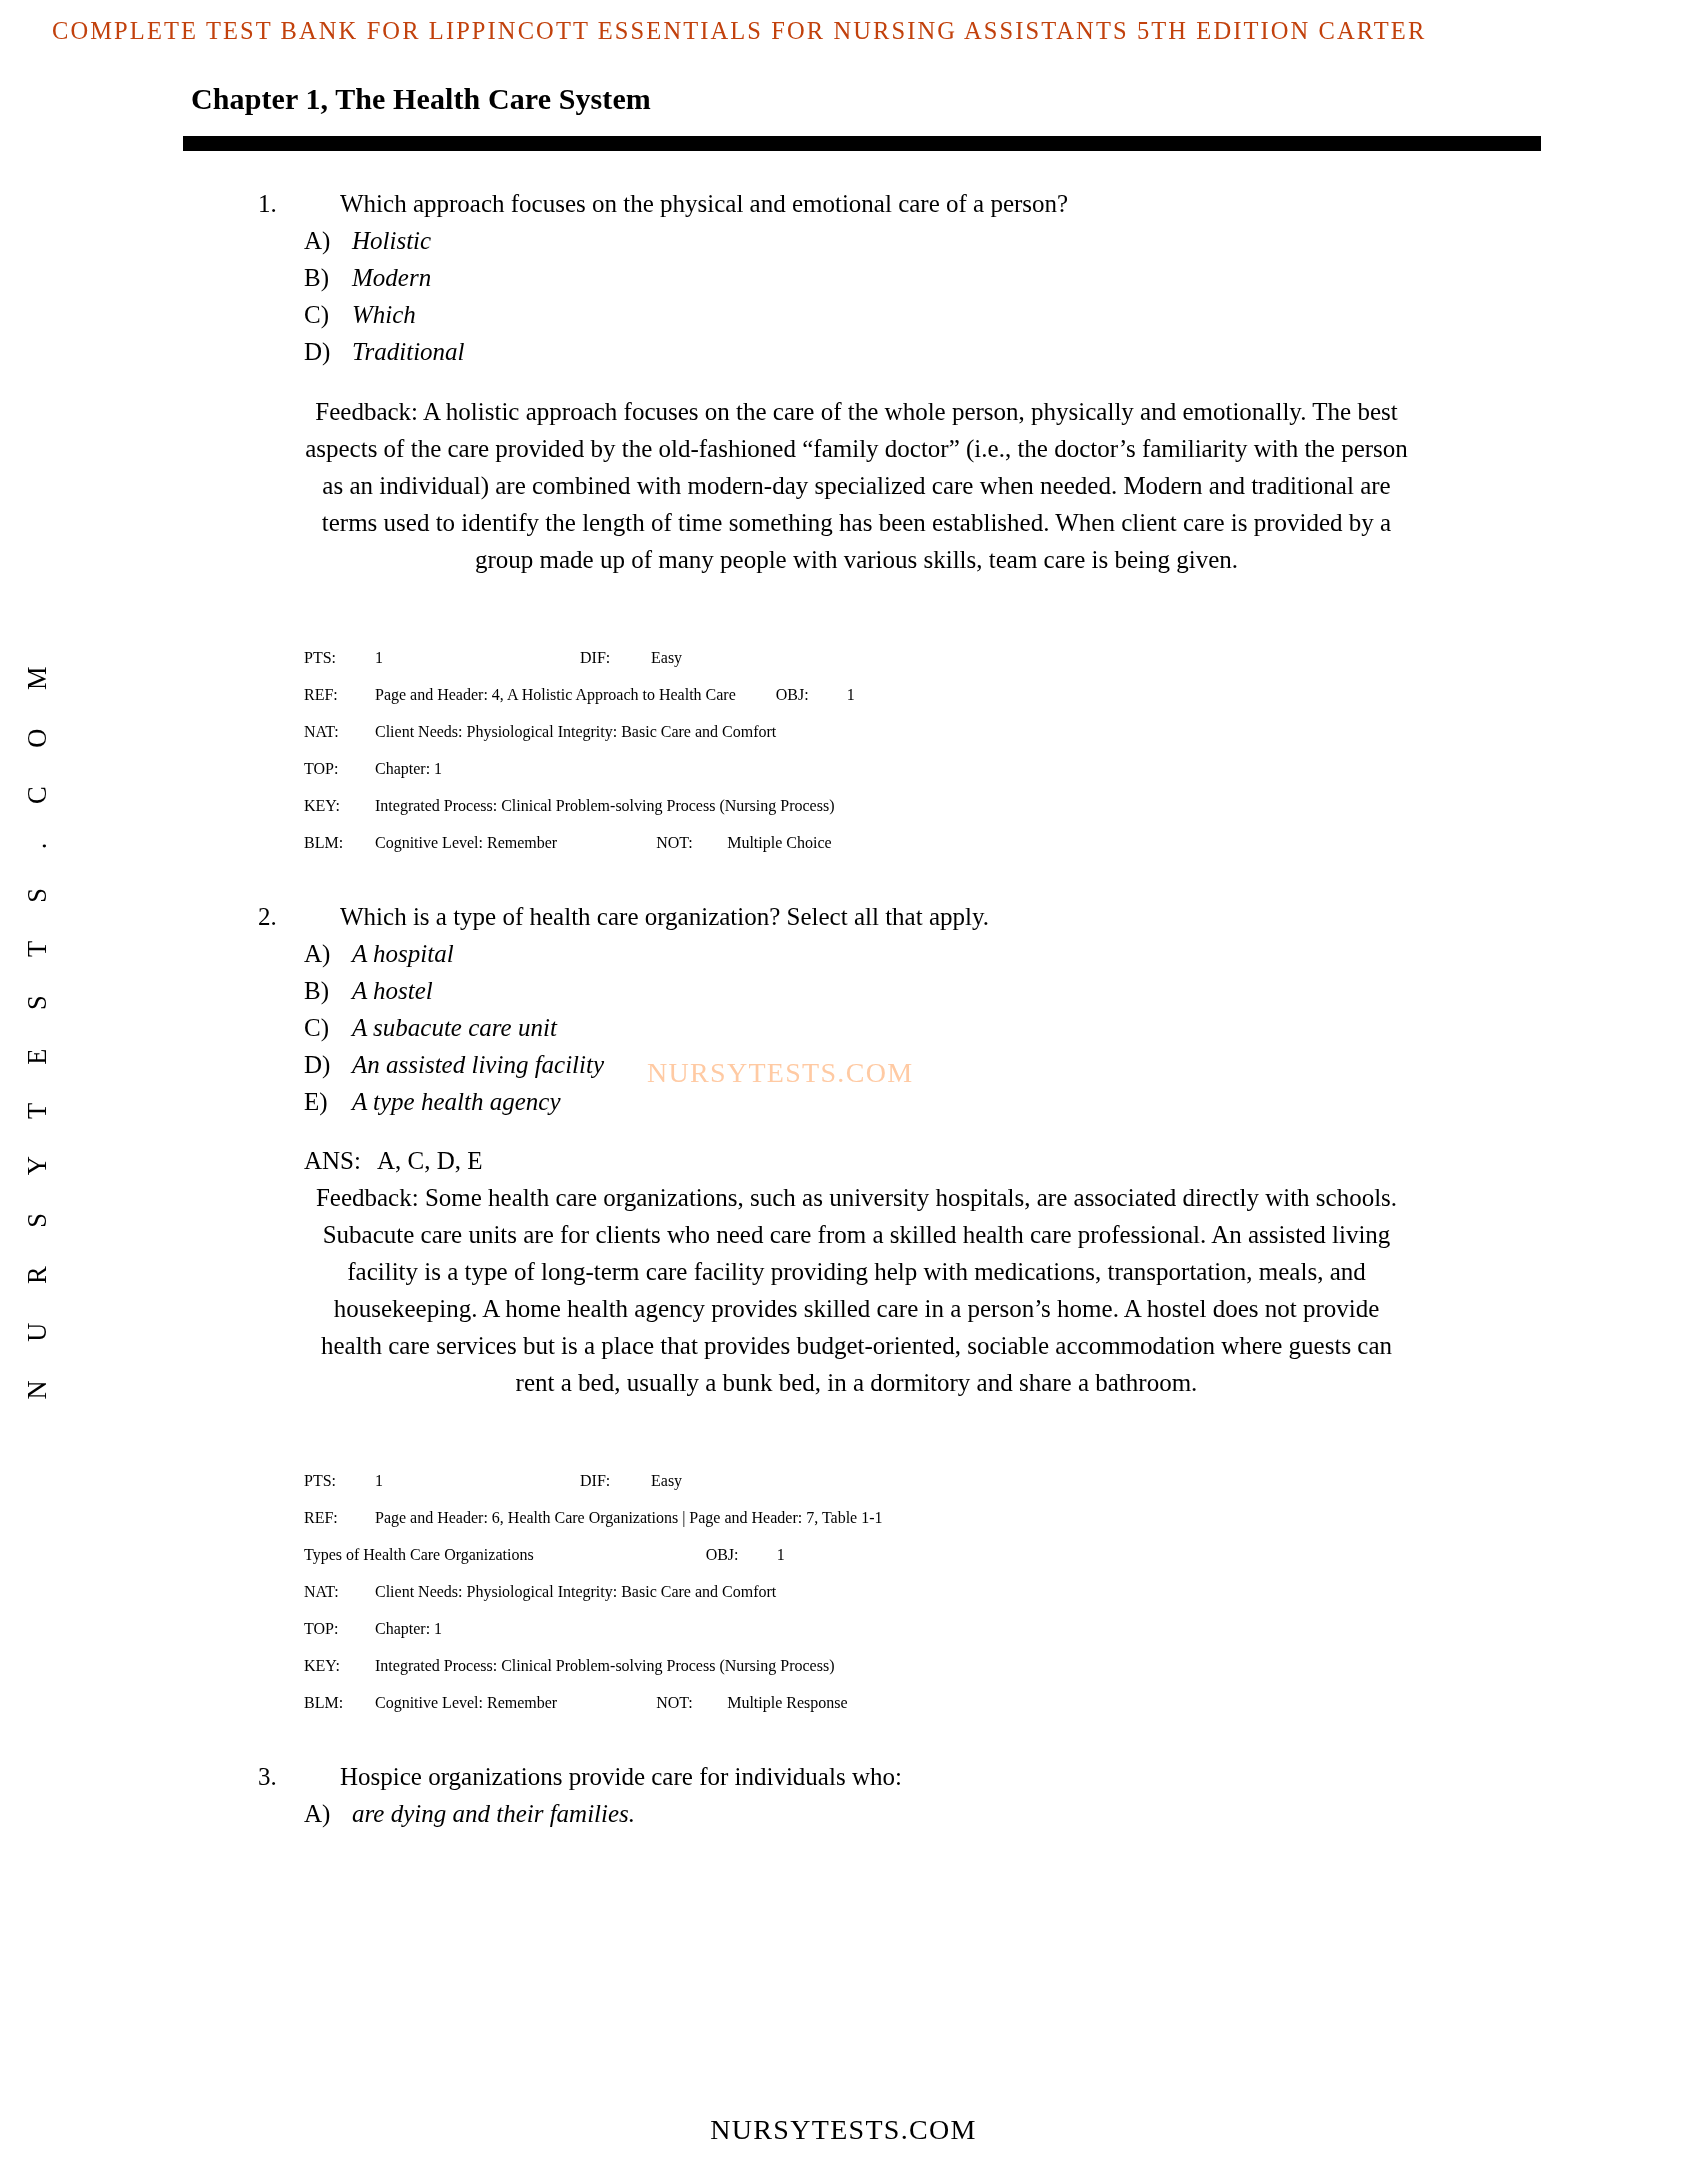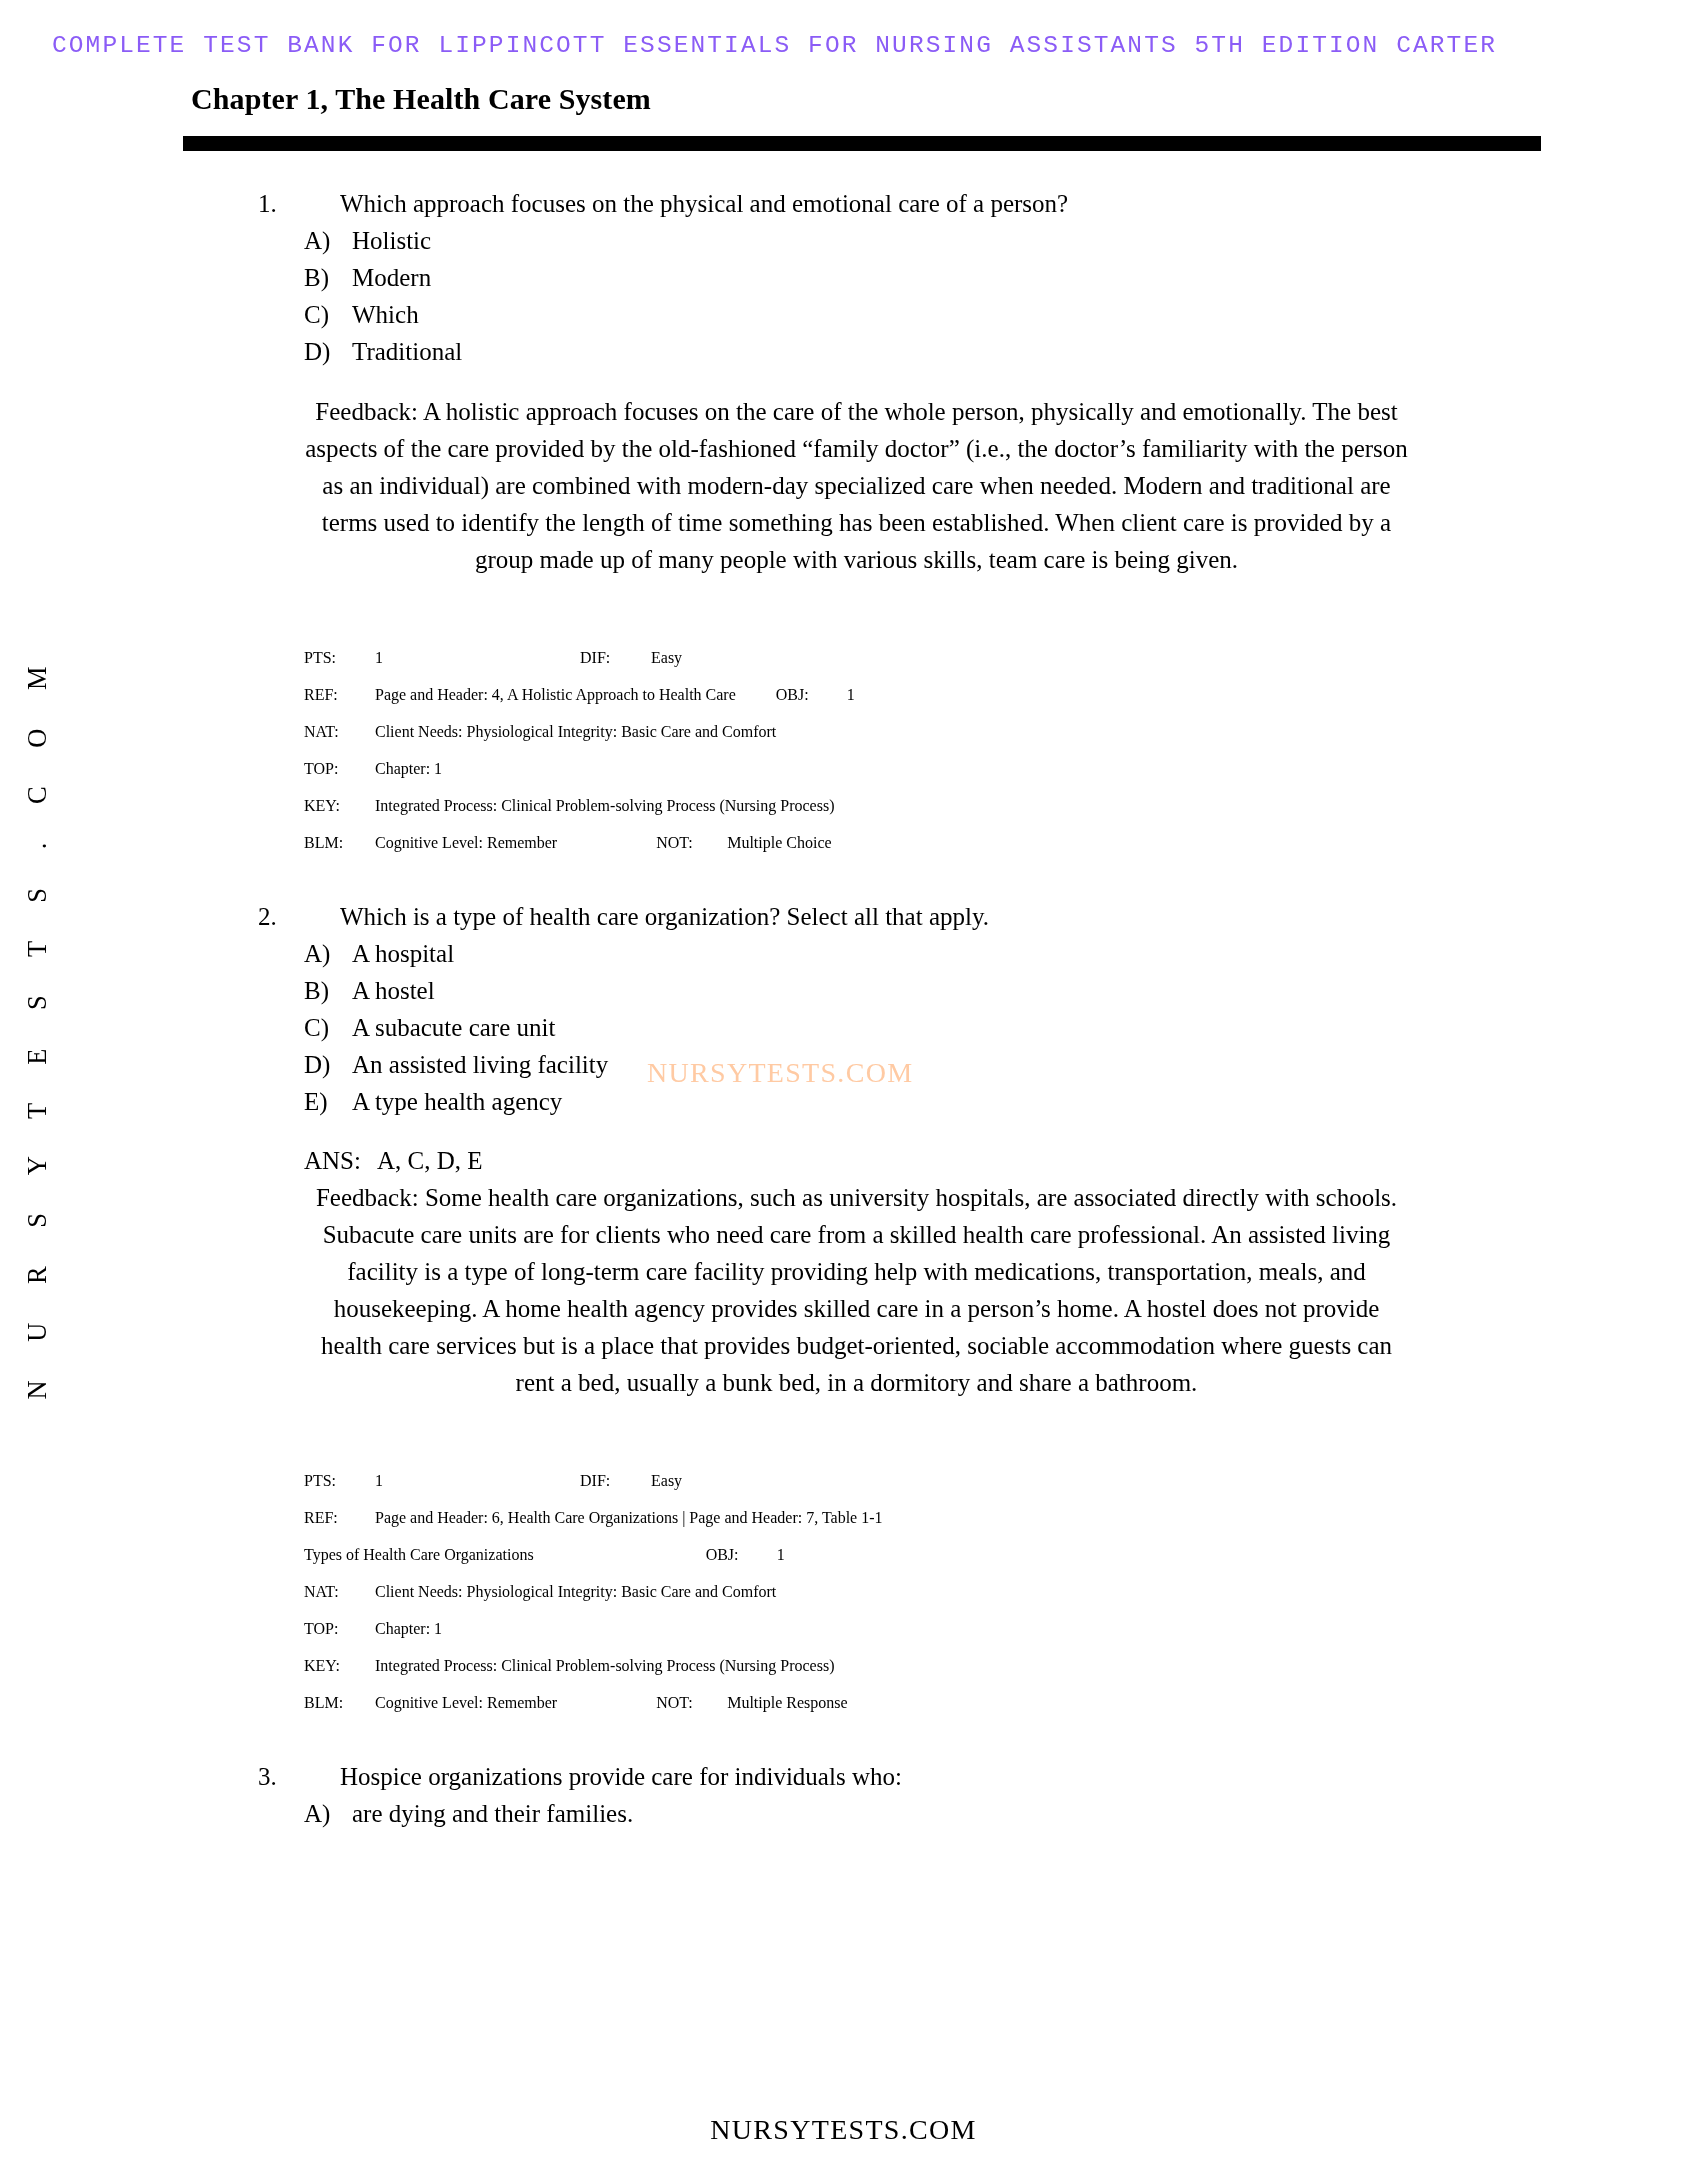--- a/index.html
+++ b/index.html
@@ -13,26 +13,26 @@
     position: relative;
     font-family: "Liberation Serif", "DejaVu Serif", serif;
     color: #000000;
     overflow: hidden;
   }
 
   
   #top-banner {
     position: absolute;
     left: 52px;
-    top: 32px;
+    top: 17px;
     width: 1588px;
-    font-family: Liberation Mono, monospace;
+    font-family: Liberation Serif, serif;
     font-size: 24.5px;
     letter-spacing: 2.1px;
-    color: #8b5cf6;
+    color: #c2410c;
     white-space: nowrap;
     font-weight: 400;
   }
 
   
   #side-watermark {
     position: absolute;
     left: 0px;
     top: 0px;
     width: 73px;
@@ -107,20 +107,21 @@
   }
   .choice {
     display: flex;
   }
   .choice-letter {
     width: 48px;
     flex: 0 0 48px;
   }
   .choice-text {
     flex: 1 1 auto;
+    font-style: italic;
   }
 
   .gap-sm { height: 22.5px; }
   .gap-md { height: 37px; }
 
   .ans-line {
     padding-left: 304px;
     font-size: 25px;
     line-height: 37px;
   }

